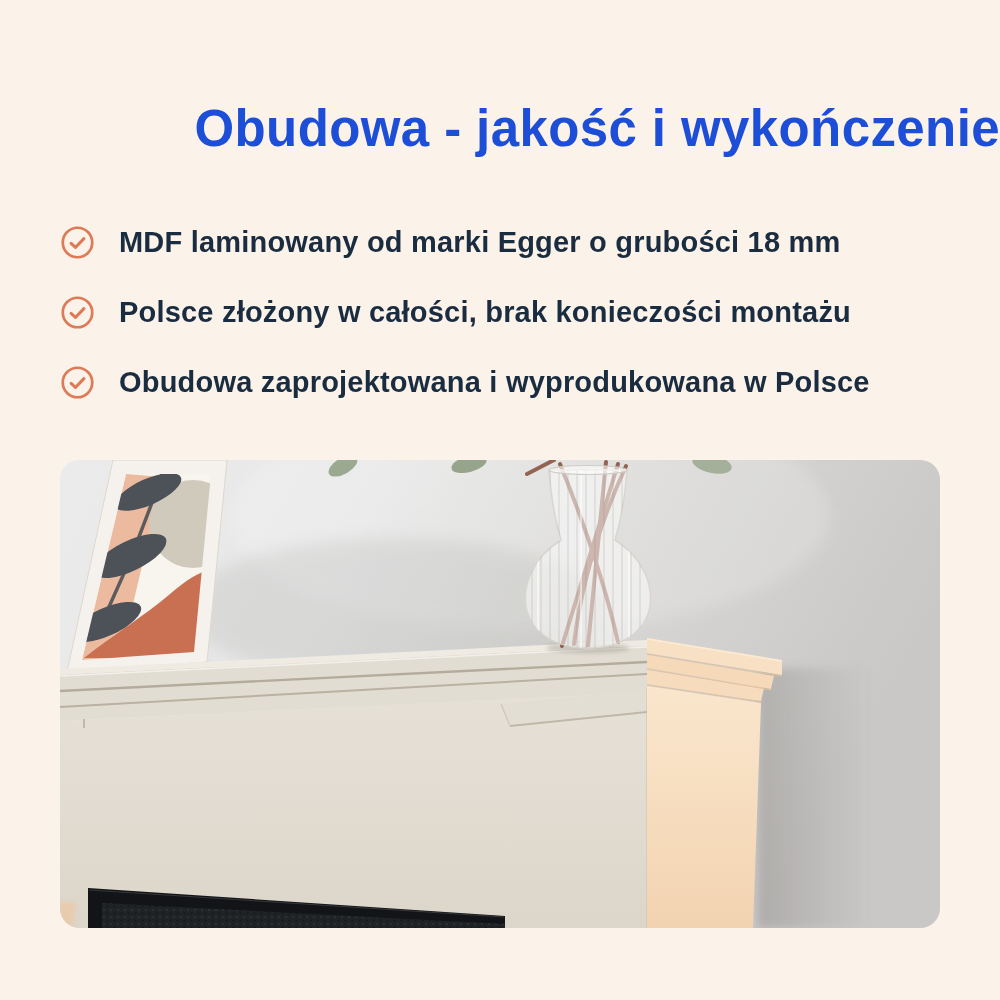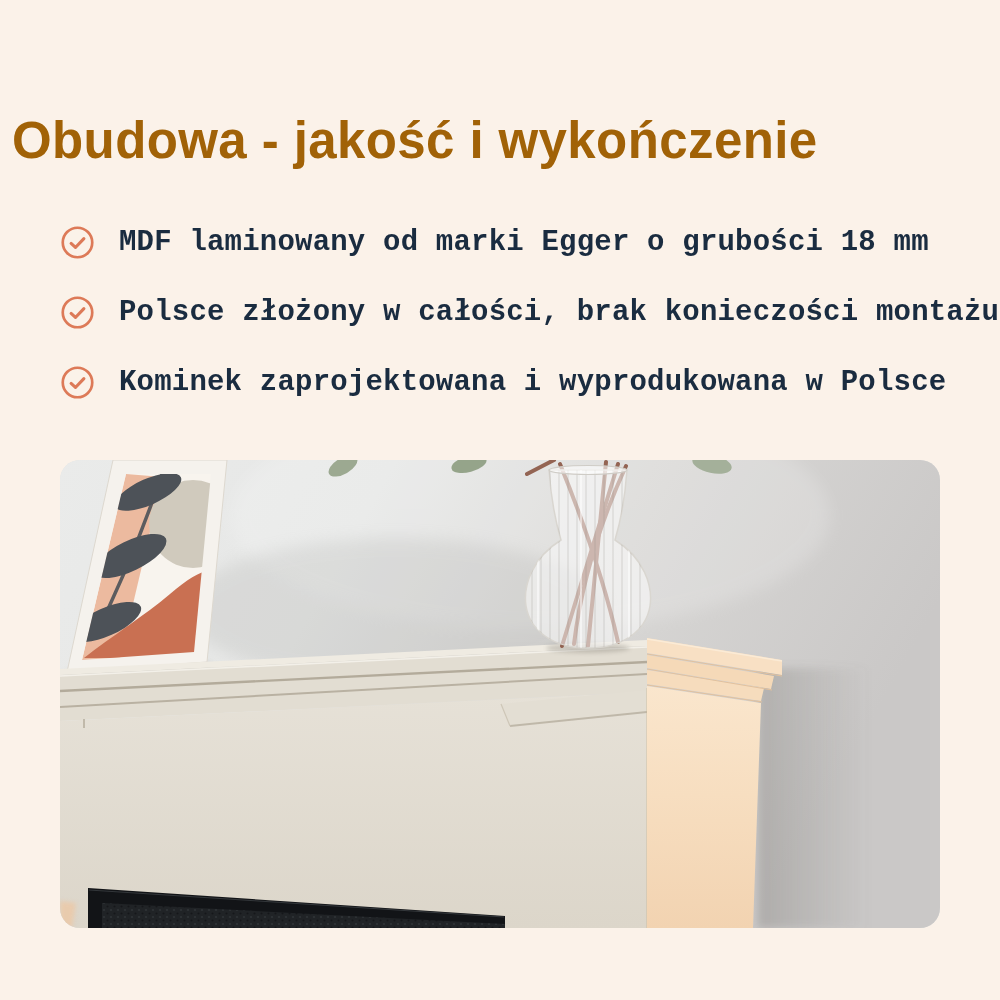--- a/index.html
+++ b/index.html
@@ -3,28 +3,28 @@
 <meta charset="utf-8">
 <style>
   html,body{margin:0;padding:0;}
   body{
     width:1000px;height:1000px;position:relative;overflow:hidden;
     background:#FBF2E9;
     font-family:"Liberation Sans",sans-serif;
   }
   .card{position:absolute;inset:0;}
   .title{
-    position:absolute;left:0;right:0;top:99px;margin:12px;
-    text-align:left;
+    position:absolute;left:0;right:0;top:99px;margin:0;
+    text-align:right;
     font-size:51px;font-weight:800;letter-spacing:.4px;
-    color:#a16207;white-space:nowrap;
+    color:#1d4ed8;white-space:nowrap;
   }
   .features{
     position:absolute;left:61px;top:220px;margin:0;padding:0;list-style:none;
-    display:flex;flex-direction:column;gap:25px;font-family:Liberation Mono, monospace;
+    display:flex;flex-direction:column;gap:25px;
   }
   .feature-row{display:flex;align-items:center;height:45px;}
   .check-icon{width:33px;height:33px;flex:0 0 33px;color:#DD7A58;}
   .check-icon svg{display:block;width:33px;height:33px;}
   .feature-text{
     margin-left:25px;
     font-size:29px;font-weight:700;letter-spacing:.2px;
     color:#1A2C40;white-space:nowrap;
   }
   .photo{
@@ -59,21 +59,21 @@
       </span>
       <span class="feature-text">Polsce złożony w całości, brak konieczości montażu</span>
     </li>
     <li class="feature-row">
       <span class="check-icon">
         <svg viewBox="0 0 32 32" fill="none">
           <circle cx="16" cy="16" r="14.3" stroke-width="2.6" stroke="#DD7A58"></circle>
           <path d="M9.8,16.9 L14,20.8 L22.2,12.2" stroke-width="3" stroke-linecap="round" stroke-linejoin="round" stroke="#DD7A58"></path>
         </svg>
       </span>
-      <span class="feature-text">Kominek zaprojektowana i wyprodukowana w Polsce</span>
+      <span class="feature-text">Obudowa zaprojektowana i wyprodukowana w Polsce</span>
     </li>
   </ul>
 
   <figure class="photo">
     <svg width="880" height="468" viewBox="0 0 880 468">
       <defs>
         <linearGradient id="wallG" x1="0" y1="0" x2="1" y2="0.3">
           <stop offset="0" stop-color="#EAEBEA"></stop>
           <stop offset="0.35" stop-color="#E6E7E6"></stop>
           <stop offset="0.62" stop-color="#D9D8D6"></stop>

